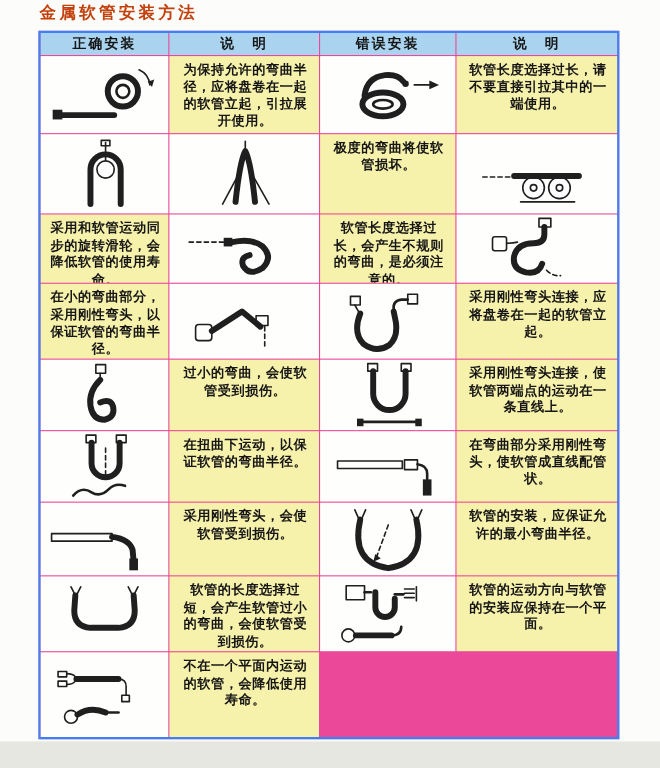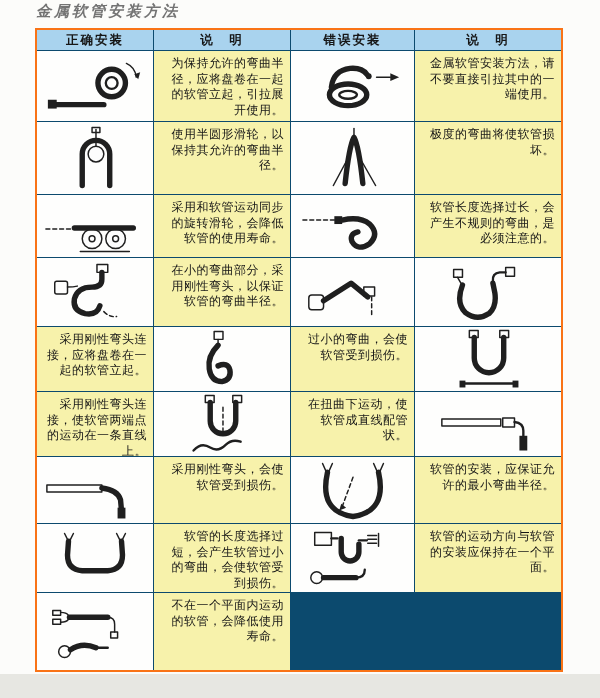--- a/index.html
+++ b/index.html
@@ -7,48 +7,48 @@
   .page {
     position:relative; width:600px; height:698px;
     background:#fcfcfa; overflow:hidden;
   }
   .bottom-shade {
     position:absolute; left:0; bottom:0; width:600px; height:24px;
     background:#e7e7e2;
   }
   .doc-title {
     position:absolute; left:36px; top:2px;
-    font-family:"DejaVu Serif", serif; font-style:italic; font-weight:700;
-    font-size:15px; letter-spacing:3px; color:#737373;
+    font-family:"DejaVu Serif", serif; font-weight:700;
+    font-size:15px; letter-spacing:3px; color:#c2410c;
   }
   .install-table {
     position:absolute; left:35px; top:28px;
     width:528px; height:644px;
     display:grid;
     grid-template-columns:116px 136px 123px 146px;
     grid-template-rows:20px 70px 72px 62px 68px 64px 64px 66px 68px 77px;
     gap:1px;
-    background:#0c4a6e;
-    border:2px solid #f97316;
+    background:#ec4899;
+    border:2px solid #3b82f6;
   }
   .cell { overflow:hidden; }
   .hcell {
     background:#a9d3ee; color:#161616;
     display:flex; align-items:center; justify-content:center;
     font-size:12.5px; font-weight:700; letter-spacing:2px;
   }
   .icell {
     background:#fefefd;
     display:flex; align-items:center; justify-content:center;
   }
   .dcell {
     background:#f7f2ab; color:#161616;
-    font-size:12px; font-weight:400; line-height:15.5px;
+    font-size:12px; font-weight:700; line-height:15.5px;
     letter-spacing:0.5px; padding:5px 6px 4px 8px;
-    text-align:right;
+    text-align:center;
   }
   svg.fig { display:block; }
   svg.fig * { fill:none; stroke:#1f1f1f; stroke-linecap:round; stroke-linejoin:round; }
   svg.fig .h { stroke-width:5.5; }
   svg.fig .m { stroke-width:2.4; }
   svg.fig .t { stroke-width:1.5; }
   svg.fig .f { fill:#1f1f1f; stroke:none; }
   svg.fig .wf { fill:#fdfdfd; }
   svg.fig .d { stroke-dasharray:4 3; }
 </style>
@@ -79,31 +79,30 @@
     <div class="cell icell">
       <svg class="fig" width="108" height="62" viewBox="0 0 110 62">
         <ellipse class="h" cx="50" cy="40" rx="19" ry="11"></ellipse>
           <ellipse class="m" cx="50" cy="40" rx="9" ry="4"></ellipse>
         <path class="h" d="M33 32 Q35 15 52 13 Q64 12 69 19"></path>
           <circle class="f" cx="71" cy="21" r="3"></circle>
         <path class="t" d="M79 22 H93"></path>
           <path class="f" d="M93 18 l9 4 -9 4 z"></path>
       </svg>
     </div>
-    <div class="cell dcell">金属软管安装方法，请不要直接引拉其中的一端使用。</div>
+    <div class="cell dcell">软管长度选择过长，请不要直接引拉其中的一端使用。</div>
 
     <div class="cell icell">
       <svg class="fig" width="108" height="64" viewBox="0 0 110 64">
         <path class="t" d="M56 3 V20"></path>
           <rect class="t" x="52" y="1" width="8" height="5"></rect>
         <path class="h" d="M42 60 V28 a14 14 0 0 1 28 0 V60"></path>
         <circle class="t wf" cx="56" cy="28" r="8"></circle>
       </svg>
     </div>
-    <div class="cell dcell">使用半圆形滑轮，以保持其允许的弯曲半径。</div>
     <div class="cell icell">
       <svg class="fig" width="108" height="64" viewBox="0 0 110 64">
         <path class="t" d="M56 2 V10"></path>
         <path class="h" d="M47 58 Q51 20 56 11 Q61 20 65 58"></path>
         <path class="t" d="M50 32 L35 60"></path>
           <path class="t" d="M62 32 L78 60"></path>
       </svg>
     </div>
     <div class="cell dcell">极度的弯曲将使软管损坏。</div>
 
@@ -179,30 +178,31 @@
     <div class="cell dcell">采用刚性弯头连接，使软管两端点的运动在一条直线上。</div>
     <div class="cell icell">
       <svg class="fig" width="108" height="62" viewBox="0 0 110 62">
         <rect class="t" x="38" y="2" width="9" height="7"></rect>
           <rect class="t" x="66" y="2" width="9" height="7"></rect>
         <path class="h" d="M43 9 V28 a13 13 0 0 0 26 0 V9"></path>
         <path class="t d" d="M56 14 V42"></path>
         <path class="m" d="M26 58 q8 -9 17 -3 q8 5 16 -3 q6 -6 15 -3"></path>
       </svg>
     </div>
-    <div class="cell dcell">在扭曲下运动，使软管成直线配管状。</div>
+    <div class="cell dcell">在扭曲下运动，以保证软管的弯曲半径。</div>
 
     <div class="cell icell">
       <svg class="fig" width="108" height="62" viewBox="0 0 110 62">
         <rect class="t" x="8" y="26" width="60" height="7"></rect>
         <rect class="t" x="70" y="25" width="12" height="9"></rect>
         <path class="m" d="M82 29 q9 1 9 9 v5"></path>
         <rect class="f" x="87" y="43" width="8" height="15"></rect>
       </svg>
     </div>
+    <div class="cell dcell">在弯曲部分采用刚性弯头，使软管成直线配管状。</div>
     <div class="cell icell">
       <svg class="fig" width="108" height="62" viewBox="0 0 110 62">
         <rect class="t" x="6" y="26" width="56" height="7"></rect>
         <path class="h" d="M62 29 Q78 31 81 41 L82 52"></path>
         <rect class="f" x="78" y="49" width="8" height="11"></rect>
       </svg>
     </div>
     <div class="cell dcell">采用刚性弯头，会使软管受到损伤。</div>
 
     <div class="cell icell">

